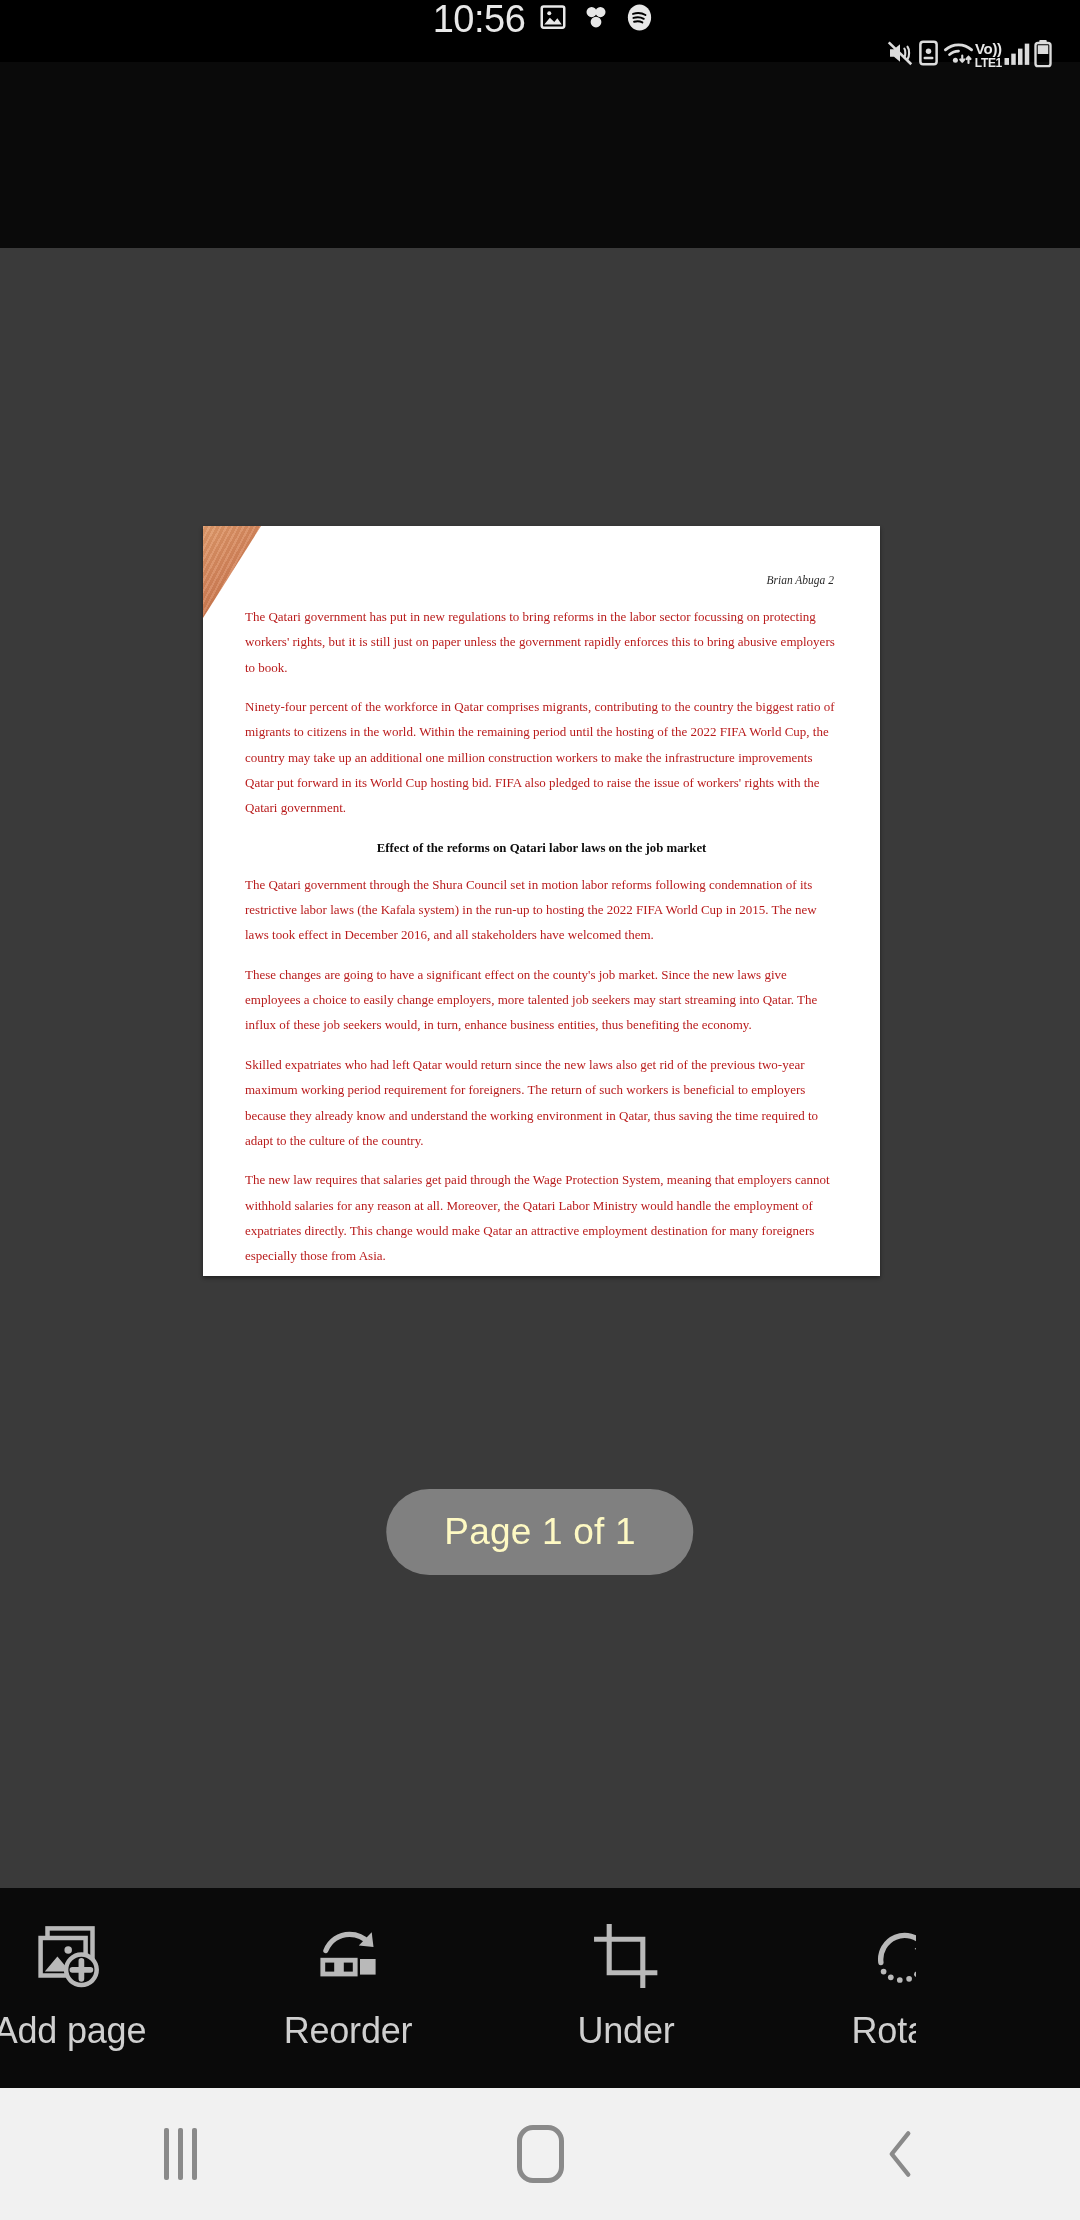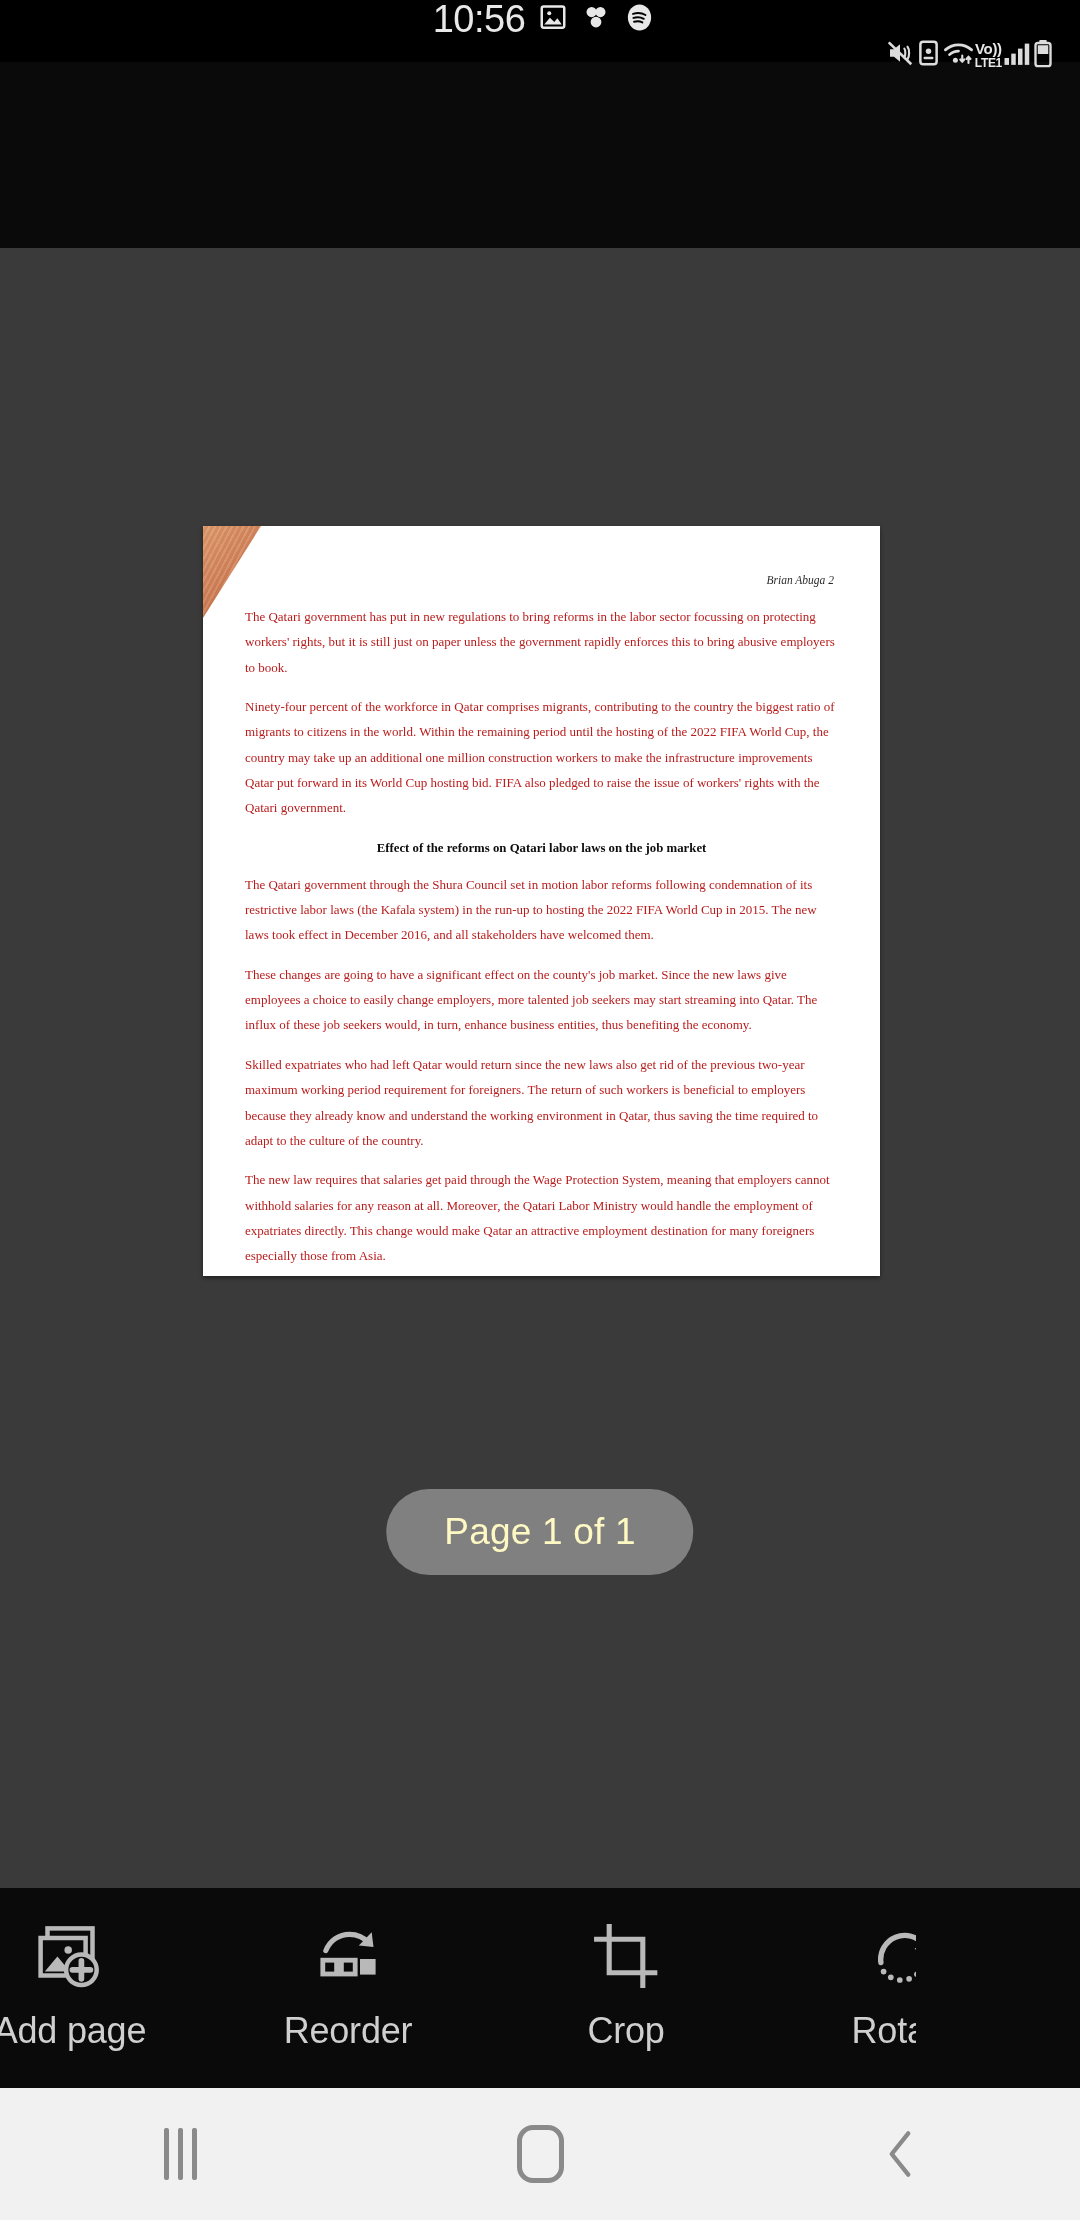--- a/index.html
+++ b/index.html
@@ -244,21 +244,21 @@
       <span class="tool-lbl">Reorder</span>
     </div>
 
     <div class="tool">
       <span class="tool-ico">
         <svg width="72" height="72" viewBox="0 0 24 24">
           <path d="M6.4 2.2v15.4h15.2" stroke="#b9b9b9" stroke-width="1.7" fill="none" stroke-linecap="square"></path>
           <path d="M2.2 6.4h15.4v15.4" stroke="#b9b9b9" stroke-width="1.7" fill="none" stroke-linecap="square"></path>
         </svg>
       </span>
-      <span class="tool-lbl">Crop</span>
+      <span class="tool-lbl">Under</span>
     </div>
 
     <div class="tool">
       <span class="tool-ico">
         <svg width="72" height="72" viewBox="0 0 24 24">
           <path d="M4.3 14.2A8 8 0 0 1 18.6 8.3" stroke="#b9b9b9" stroke-width="1.8" fill="none" stroke-linecap="round"></path>
           <path d="M19.8 6l0.3 4.6-4.6-0.9z" fill="#b9b9b9"></path>
           <circle cx="5.2" cy="17.2" r="0.95" fill="#b9b9b9"></circle>
           <circle cx="7.6" cy="19.1" r="0.95" fill="#b9b9b9"></circle>
           <circle cx="10.6" cy="20" r="0.95" fill="#b9b9b9"></circle>

